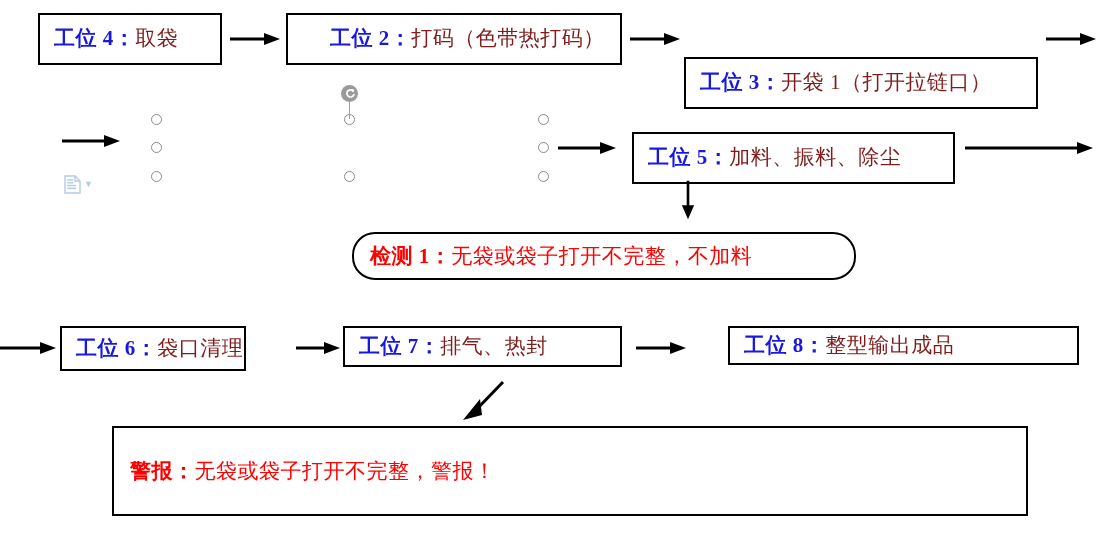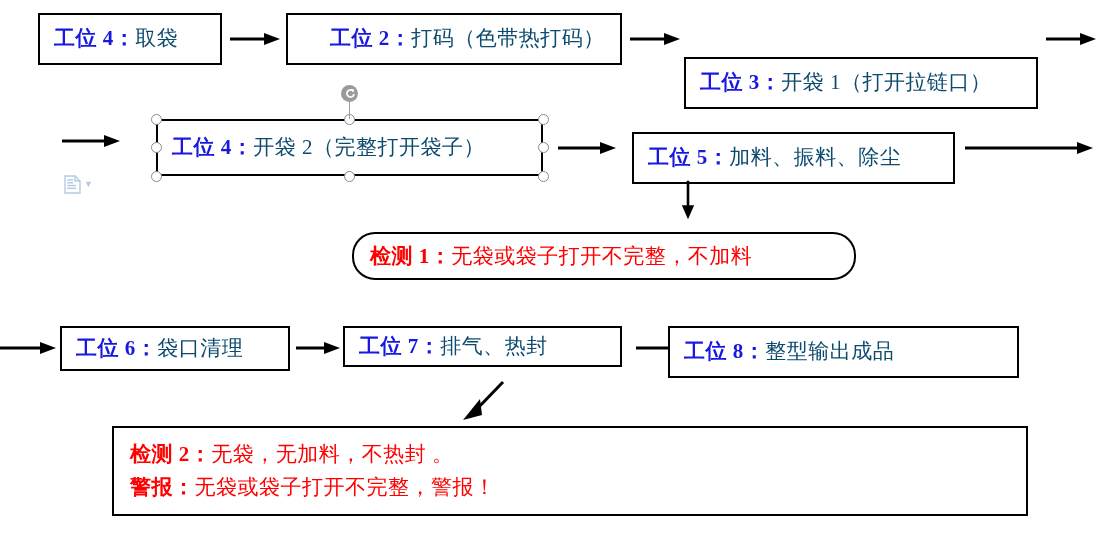--- a/index.html
+++ b/index.html
@@ -33,21 +33,21 @@
     font-size: 21px;
     line-height: 1.1;
     padding-left: 14px;
     letter-spacing: 0.5px;
   }
   .box .tag {
     color: #1818e0;
     font-weight: bold;
   }
   .box .body {
-    color: #0c4a6e;
+    color: #7f1d1d;
   }
   
   .redbox {
     position: absolute;
     box-sizing: border-box;
     border: 2px solid #000000;
     background: #ffffff;
     display: flex;
     flex-direction: column;
     justify-content: center;
@@ -145,23 +145,20 @@
   <svg class="arrow-h" style="left:1046px; top:32px;" width="50" height="14" viewBox="0 0 50 14">
     <line x1="0" y1="7" x2="36" y2="7" stroke="#000" stroke-width="3"></line>
     <polygon points="34,1 50,7 34,13" fill="#000"></polygon>
   </svg>
 
   <svg class="arrow-h" style="left:62px; top:134px;" width="58" height="14" viewBox="0 0 58 14">
     <line x1="0" y1="7" x2="44" y2="7" stroke="#000" stroke-width="3"></line>
     <polygon points="42,1 58,7 42,13" fill="#000"></polygon>
   </svg>
 
-  <div class="box" style="left:156px; top:119px; width:387px; height:57px;">
-    <span class="txt"><span class="tag">工位 4</span><span class="tag">：</span><span class="body">开袋 2（完整打开袋子）</span></span>
-  </div>
 
   <div class="sel-handle" style="left:150.5px; top:113.5px;"></div>
   <div class="sel-handle" style="left:344px;   top:113.5px;"></div>
   <div class="sel-handle" style="left:537.5px; top:113.5px;"></div>
   <div class="sel-handle" style="left:150.5px; top:142px;"></div>
   <div class="sel-handle" style="left:537.5px; top:142px;"></div>
   <div class="sel-handle" style="left:150.5px; top:170.5px;"></div>
   <div class="sel-handle" style="left:344px;   top:170.5px;"></div>
   <div class="sel-handle" style="left:537.5px; top:170.5px;"></div>
 
@@ -206,45 +203,44 @@
 
   <div class="redbox" style="left:352px; top:232px; width:504px; height:48px;border-radius:23px;">
     <div class="rline"><span class="rtag">检测 1</span><span class="rtag">：</span><span>无袋或袋子打开不完整，不加料</span></div>
   </div>
 
   <svg class="arrow-h" style="left:0px; top:341px;" width="56" height="14" viewBox="0 0 56 14">
     <line x1="0" y1="7" x2="42" y2="7" stroke="#000" stroke-width="3"></line>
     <polygon points="40,1 56,7 40,13" fill="#000"></polygon>
   </svg>
 
-  <div class="box" style="left:60px; top:326px; width:230px; height:45px;">
+  <div class="box" style="left:60px; top:326px; width:186px; height:45px;">
     <span class="txt"><span class="tag">工位 6</span><span class="tag">：</span><span class="body">袋口清理</span></span>
   </div>
 
   <svg class="arrow-h" style="left:296px; top:341px;" width="44" height="14" viewBox="0 0 44 14">
     <line x1="0" y1="7" x2="30" y2="7" stroke="#000" stroke-width="3"></line>
     <polygon points="28,1 44,7 28,13" fill="#000"></polygon>
   </svg>
 
   <div class="box" style="left:343px; top:326px; width:279px; height:41px;">
     <span class="txt"><span class="tag">工位 7</span><span class="tag">：</span><span class="body">排气、热封</span></span>
   </div>
 
   <svg class="arrow-h" style="left:636px; top:341px;" width="50" height="14" viewBox="0 0 50 14">
     <line x1="0" y1="7" x2="36" y2="7" stroke="#000" stroke-width="3"></line>
     <polygon points="34,1 50,7 34,13" fill="#000"></polygon>
   </svg>
 
-  <div class="box" style="left:668px; top:326px; width:351px; height:52px;text-align:right;">
+  <div class="box" style="left:728px; top:326px; width:351px; height:39px;text-align:right;">
     <span class="txt"><span class="tag">工位 8</span><span class="tag">：</span><span class="body">整型输出成品</span></span>
   </div>
 
   <svg class="arrow-d" style="left:455px; top:378px;" width="60" height="46" viewBox="0 0 60 46">
     <line x1="48" y1="4" x2="20" y2="33" stroke="#000" stroke-width="3"></line>
     <polygon points="8,42 25,21 27,37" fill="#000"></polygon>
   </svg>
 
   <div class="redbox" style="left:112px; top:426px; width:916px; height:90px;">
-    <div class="rline"><span class="rtag">检测 2</span><span class="rtag">：</span><span>无袋，无加料，不热封 。</span></div>
     <div class="rline"><span class="rtag">警报</span><span class="rtag">：</span><span>无袋或袋子打开不完整，警报！</span></div>
   </div>
 
 </div>
 
 </body></html>

